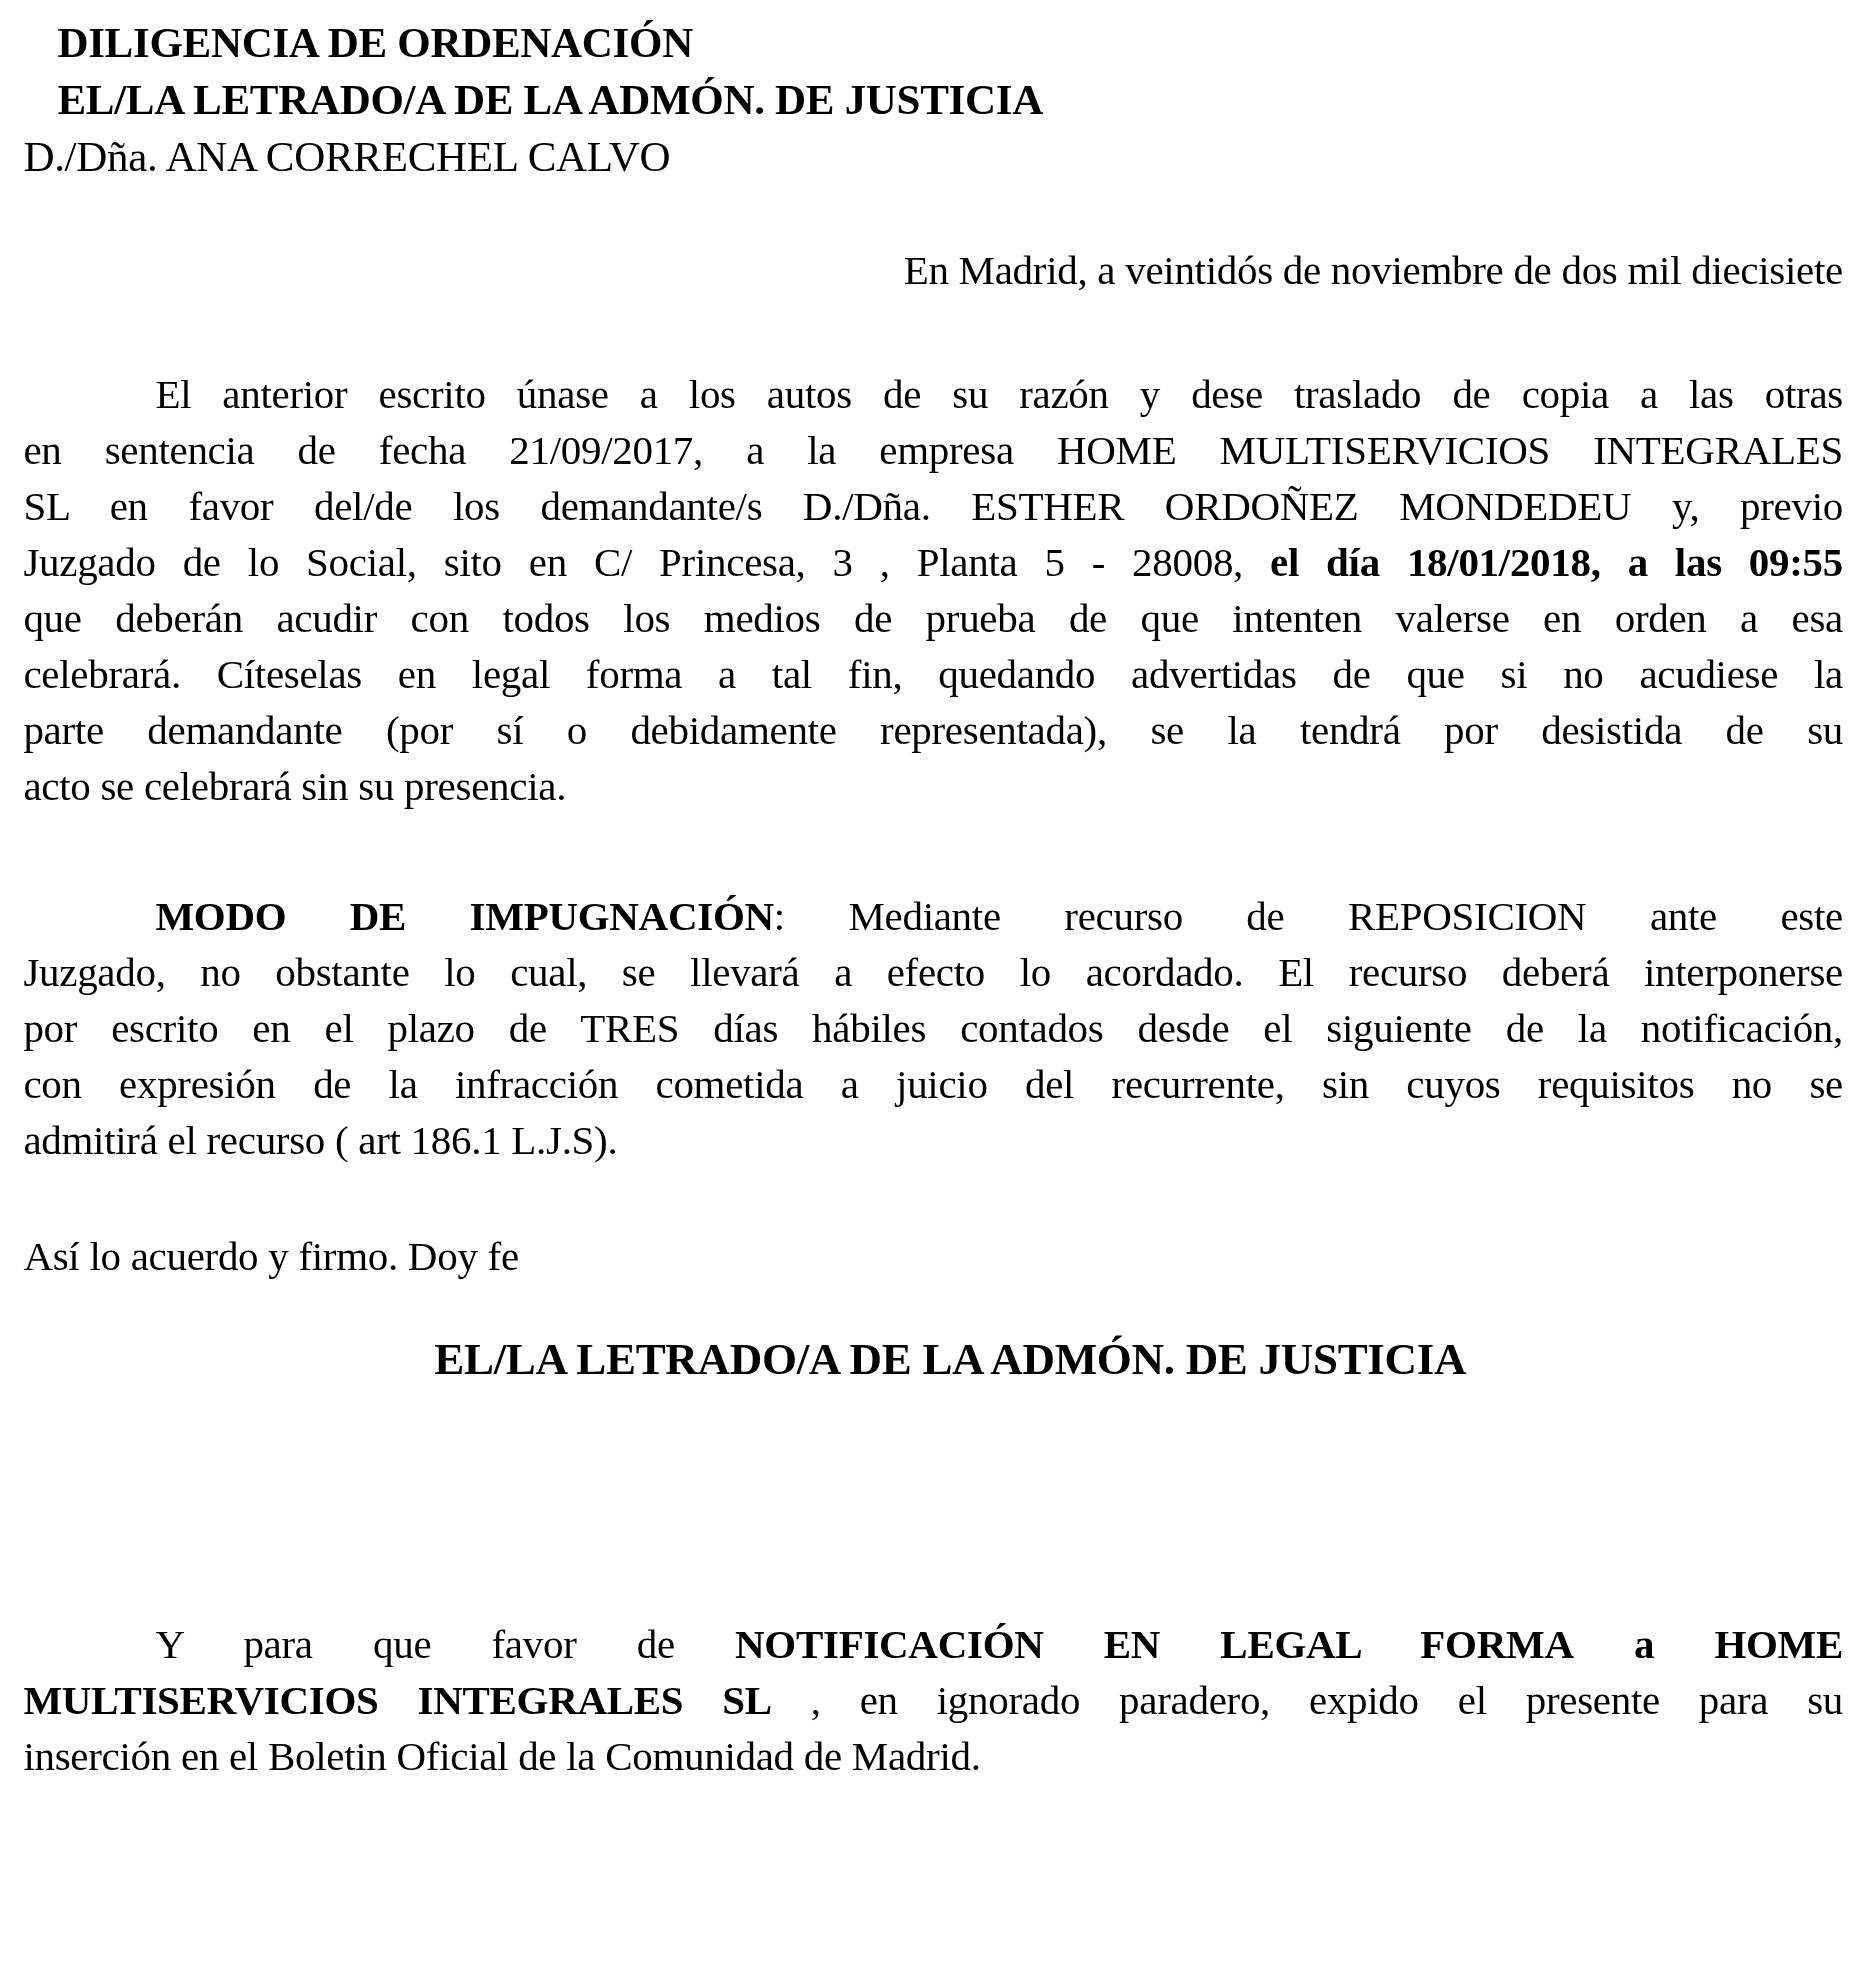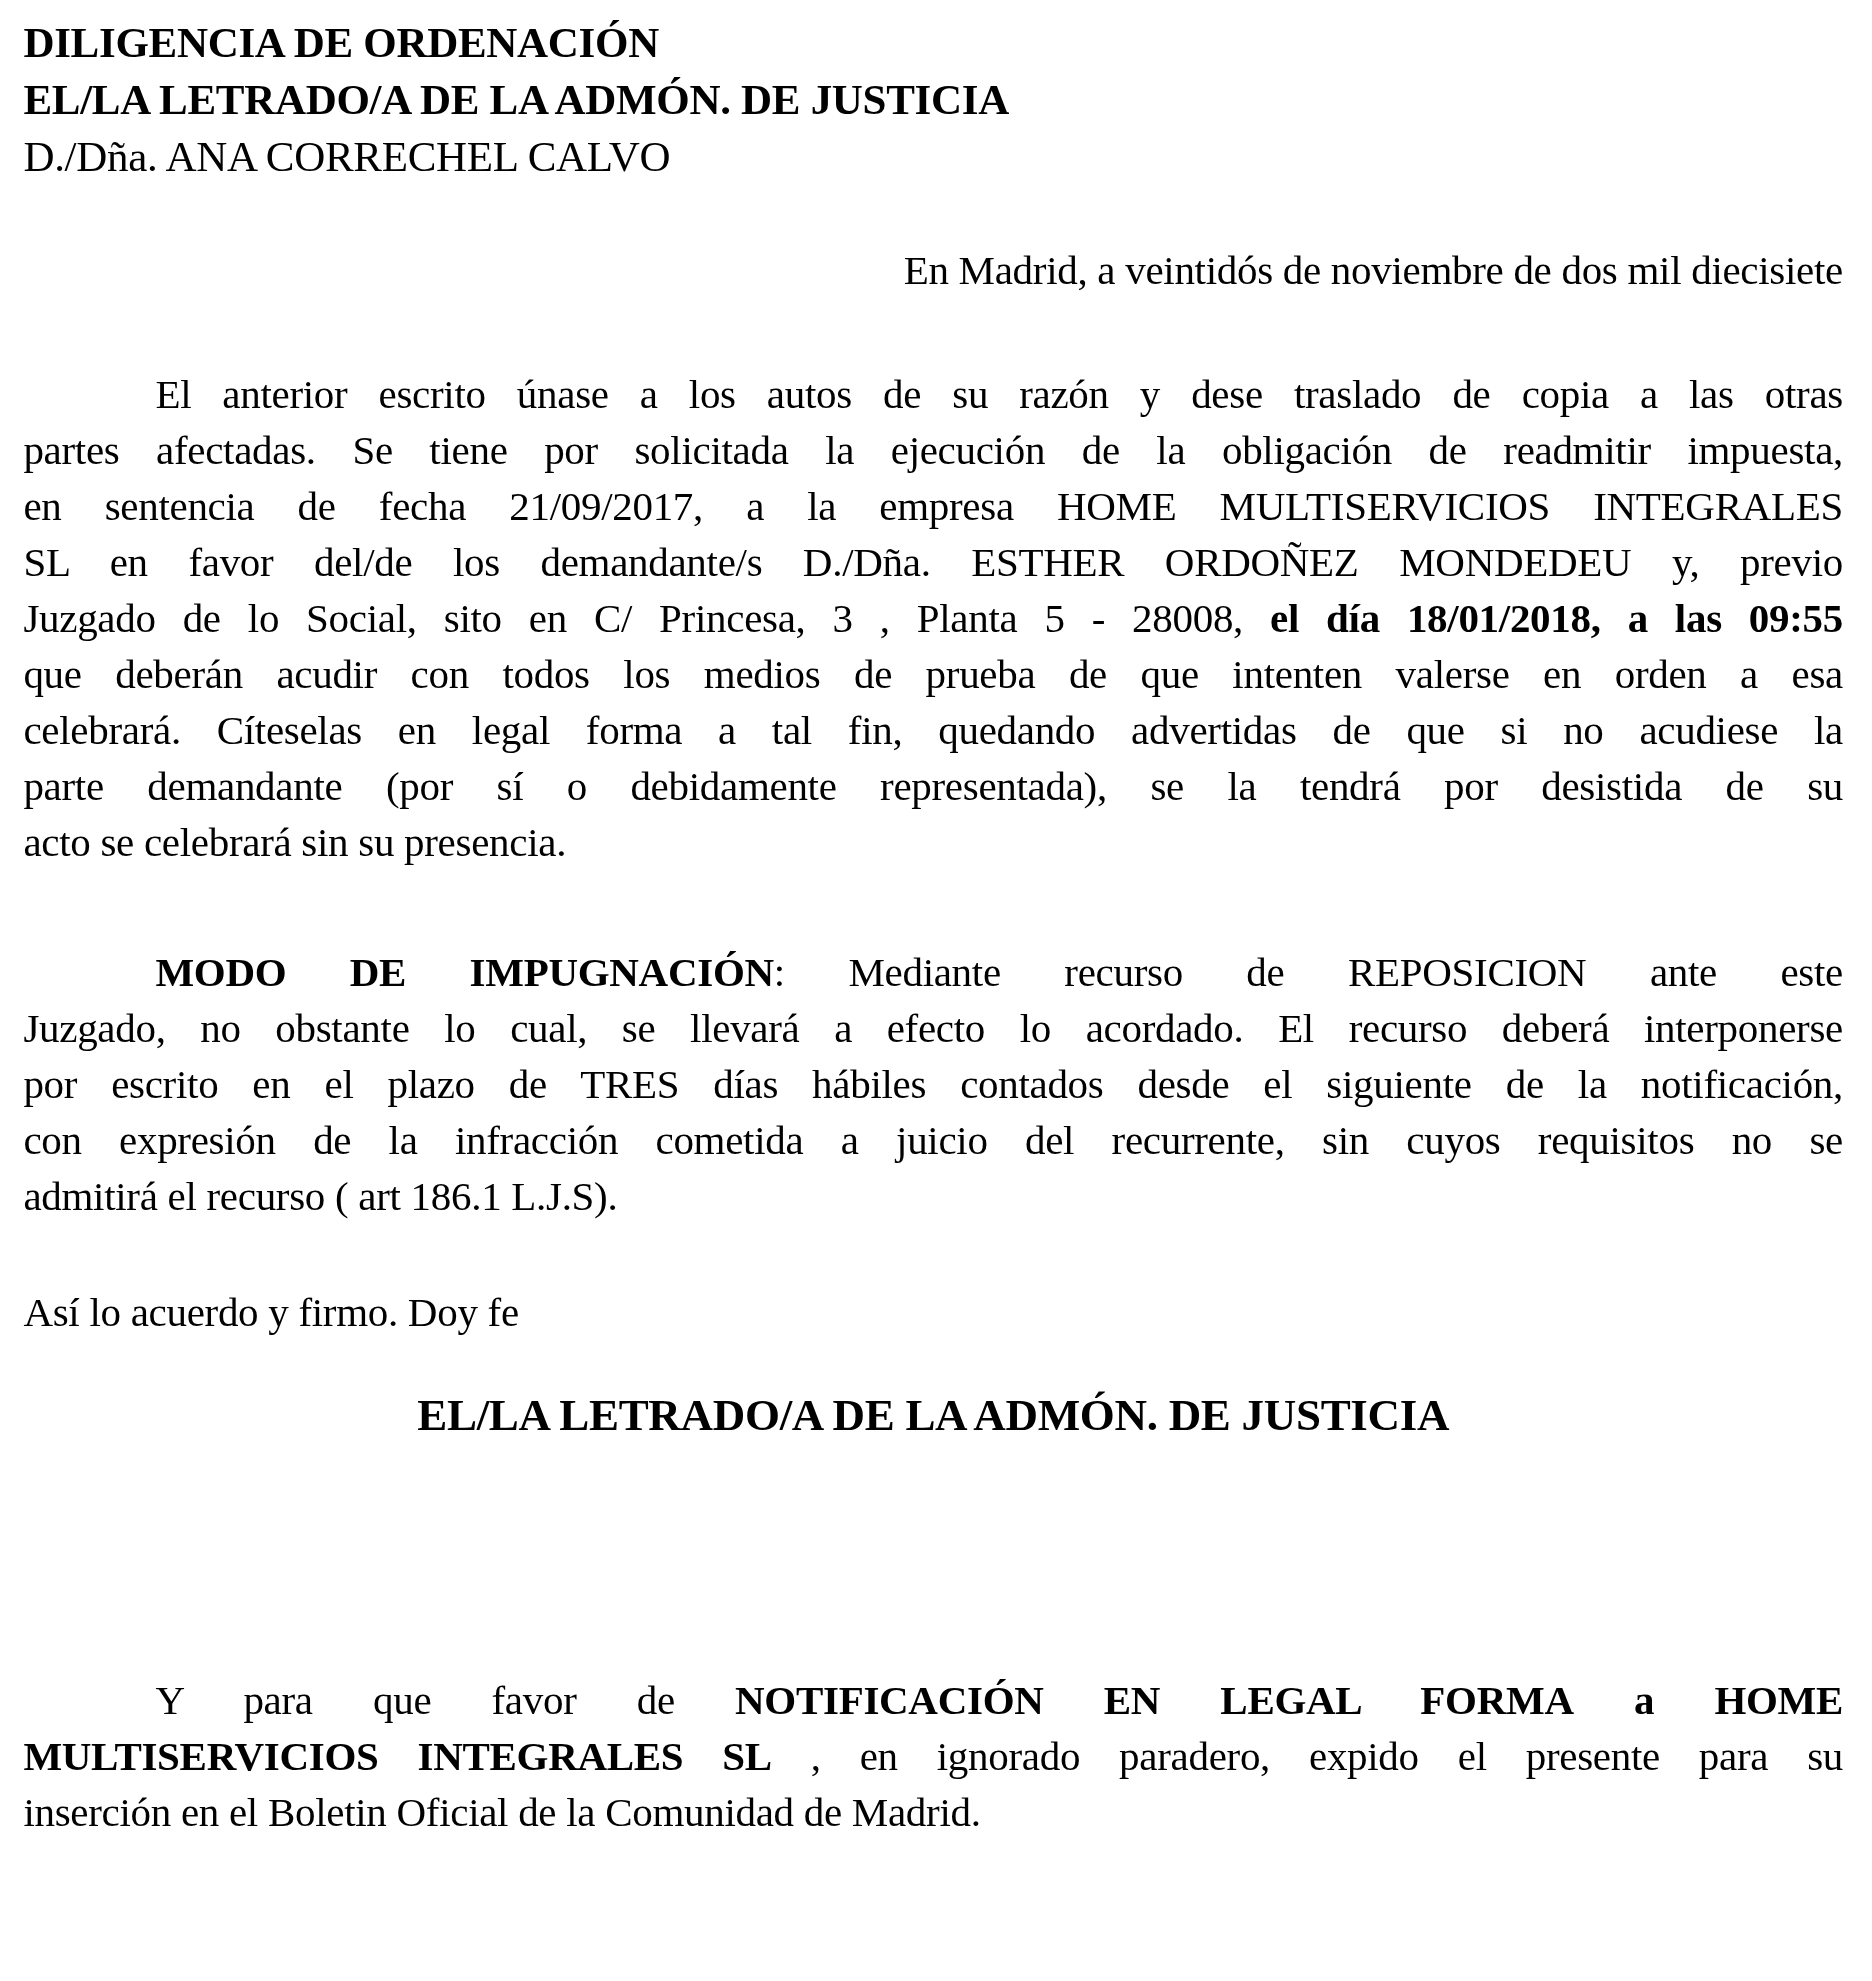--- a/index.html
+++ b/index.html
@@ -13,21 +13,21 @@
     min-height: 1982px;
     box-sizing: border-box;
     padding: 13.7px 29px 0 23.4px;
     background: #ffffff;
     color: #000000;
     font-family: "Liberation Serif", "DejaVu Serif", serif;
     font-size: 41px;
     line-height: 56px;
     letter-spacing: -0.3px;
   }
-  .bold { font-weight: 700; }
+  .bold { font-weight: 700; margin-left: 34px; }
   .b    { font-weight: 700; font-family: Liberation Serif, serif; }
 
   header .h {
     font-size: 43px;
     line-height: 57px;
     white-space: nowrap;
   }
 
   .date-line {
     margin: 57px 0 0 0;
@@ -67,21 +67,20 @@
   <header>
     <div class="h bold">DILIGENCIA DE ORDENACIÓN</div>
     <div class="h bold">EL/LA LETRADO/A DE LA ADMÓN. DE JUSTICIA</div>
     <div class="h">D./Dña. ANA CORRECHEL CALVO</div>
   </header>
 
   <p class="date-line">En Madrid, a veintidós de noviembre de dos mil diecisiete</p>
 
   <div class="para order">
       <div class="line indent"><span>El anterior escrito únase a los autos de su razón y dese traslado de copia a las otras</span></div>
-      <div class="line"><span>partes afectadas. Se tiene por solicitada la ejecución de la obligación de readmitir impuesta,</span></div>
       <div class="line"><span>en sentencia de fecha 21/09/2017, a la empresa HOME MULTISERVICIOS INTEGRALES</span></div>
       <div class="line"><span>SL en favor del/de los demandante/s D./Dña. ESTHER ORDOÑEZ MONDEDEU y, previo</span></div>
       <div class="line"><span>Juzgado de lo Social, sito en C/ Princesa, 3 , Planta 5 - 28008, </span><span class="b">el día 18/01/2018, a las 09:55</span></div>
       <div class="line"><span>que deberán acudir con todos los medios de prueba de que intenten valerse en orden a esa</span></div>
       <div class="line"><span>celebrará. Cíteselas en legal forma a tal fin, quedando advertidas de que si no acudiese la</span></div>
       <div class="line"><span>parte demandante (por sí o debidamente representada), se la tendrá por desistida de su</span></div>
       <div class="line last"><span>acto se celebrará sin su presencia.</span></div>
     </div>
 
   <div class="para appeal">

